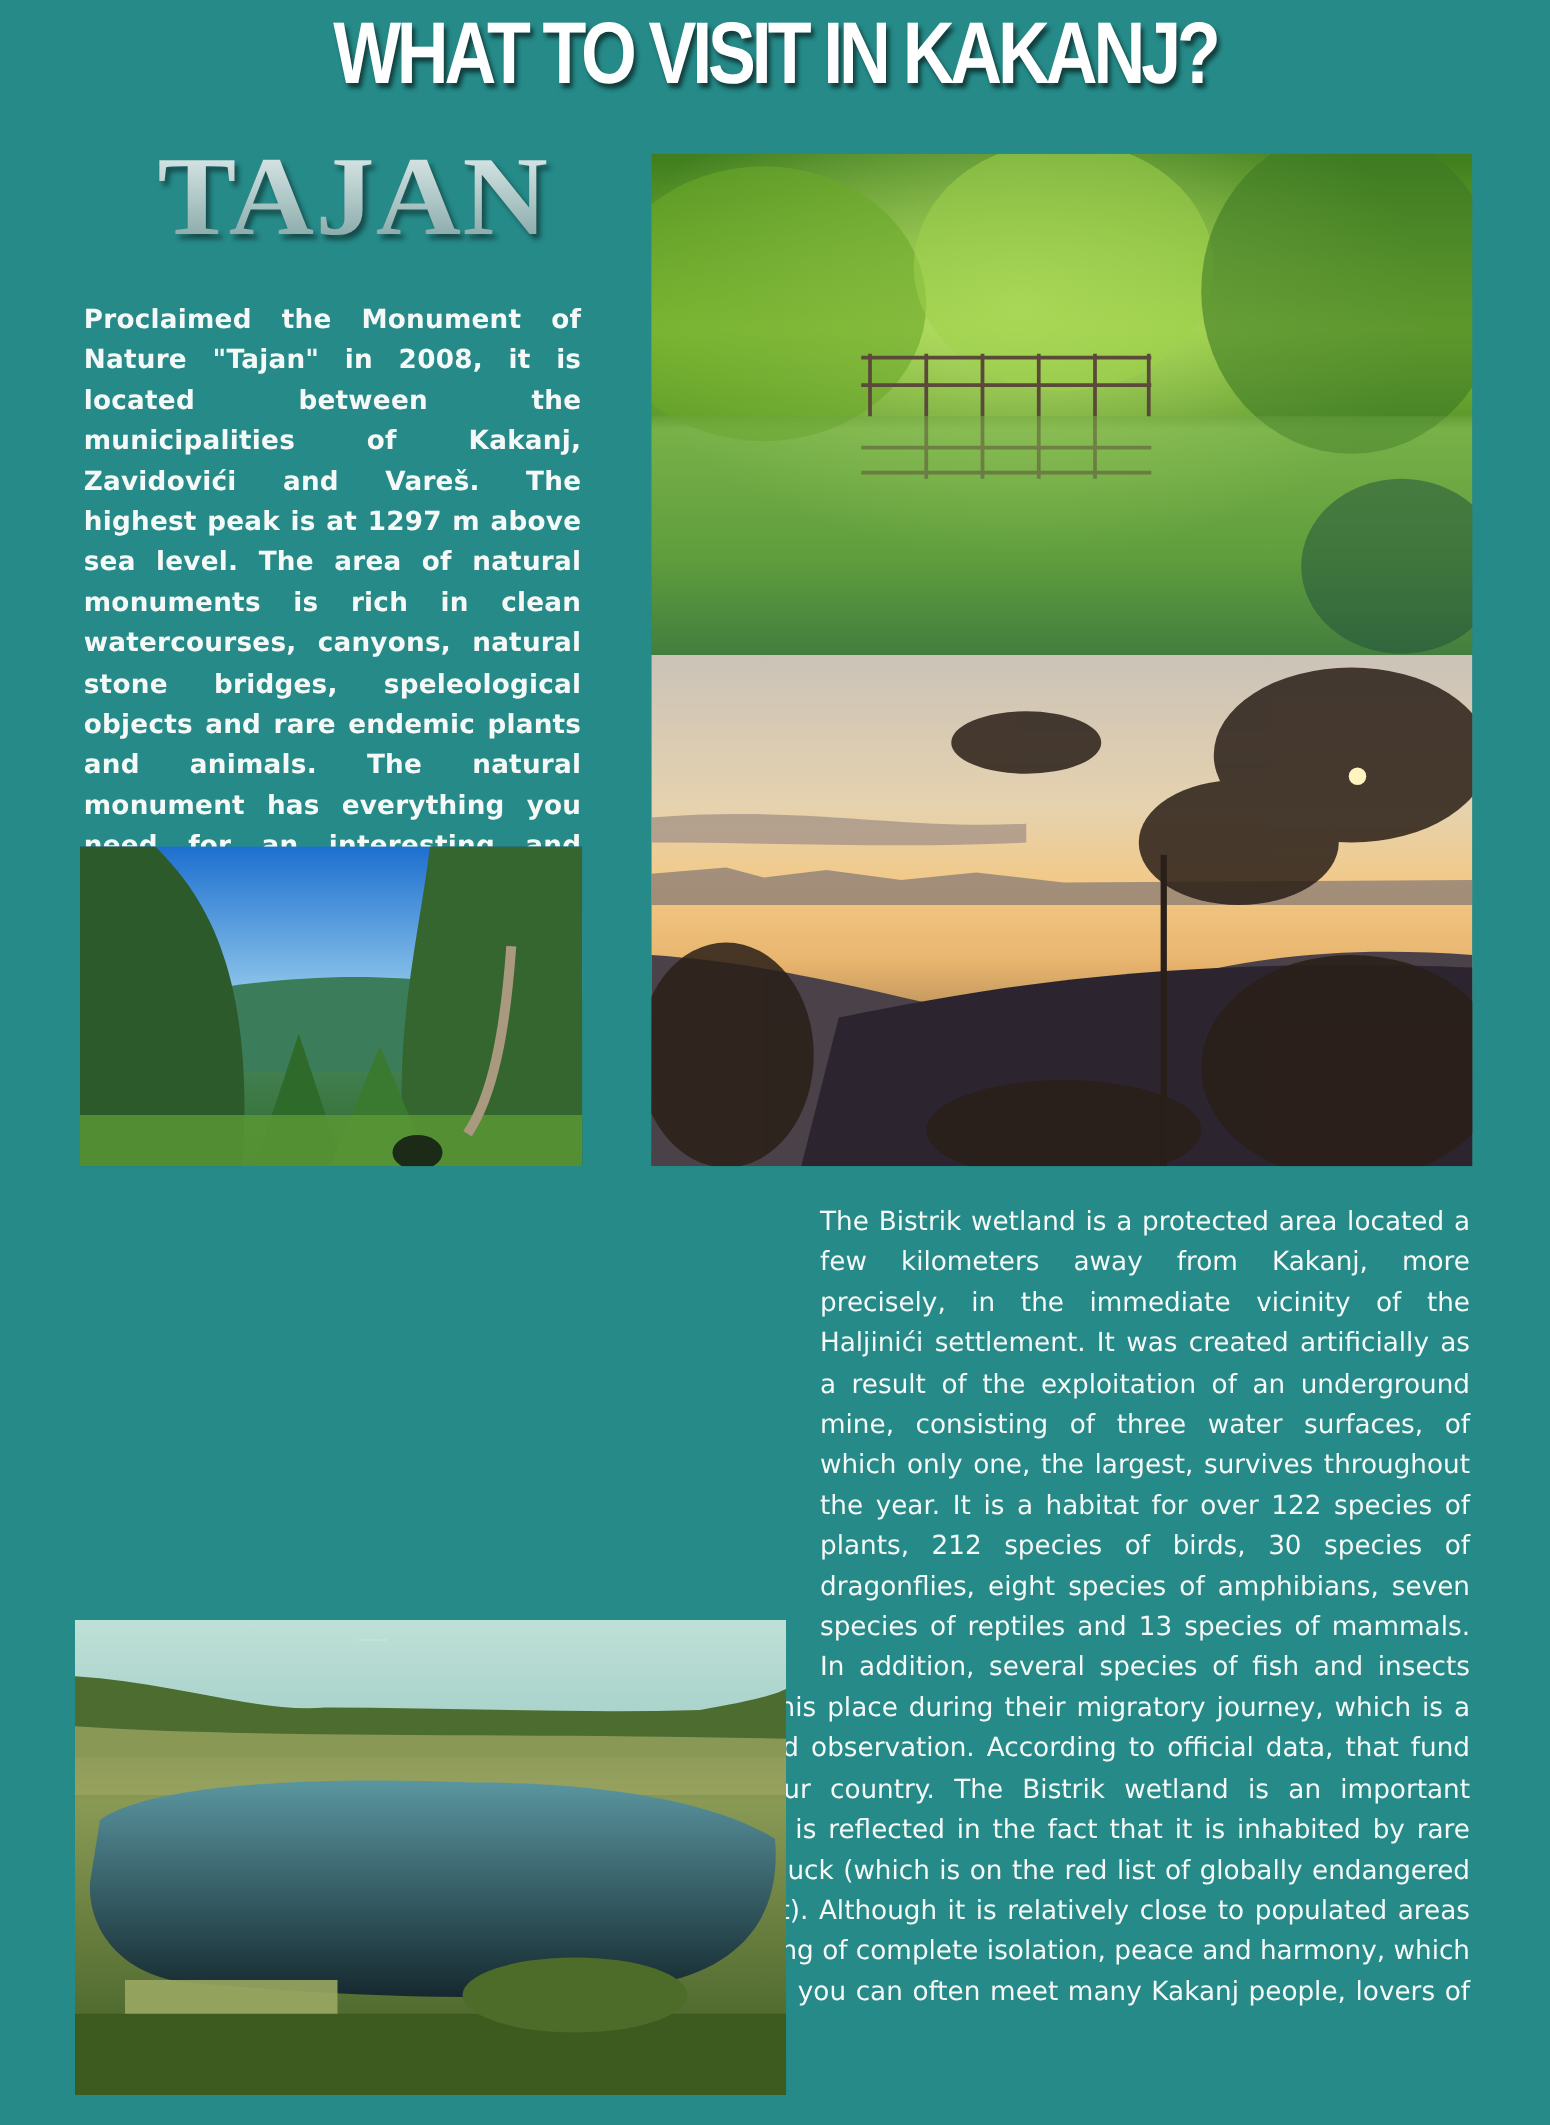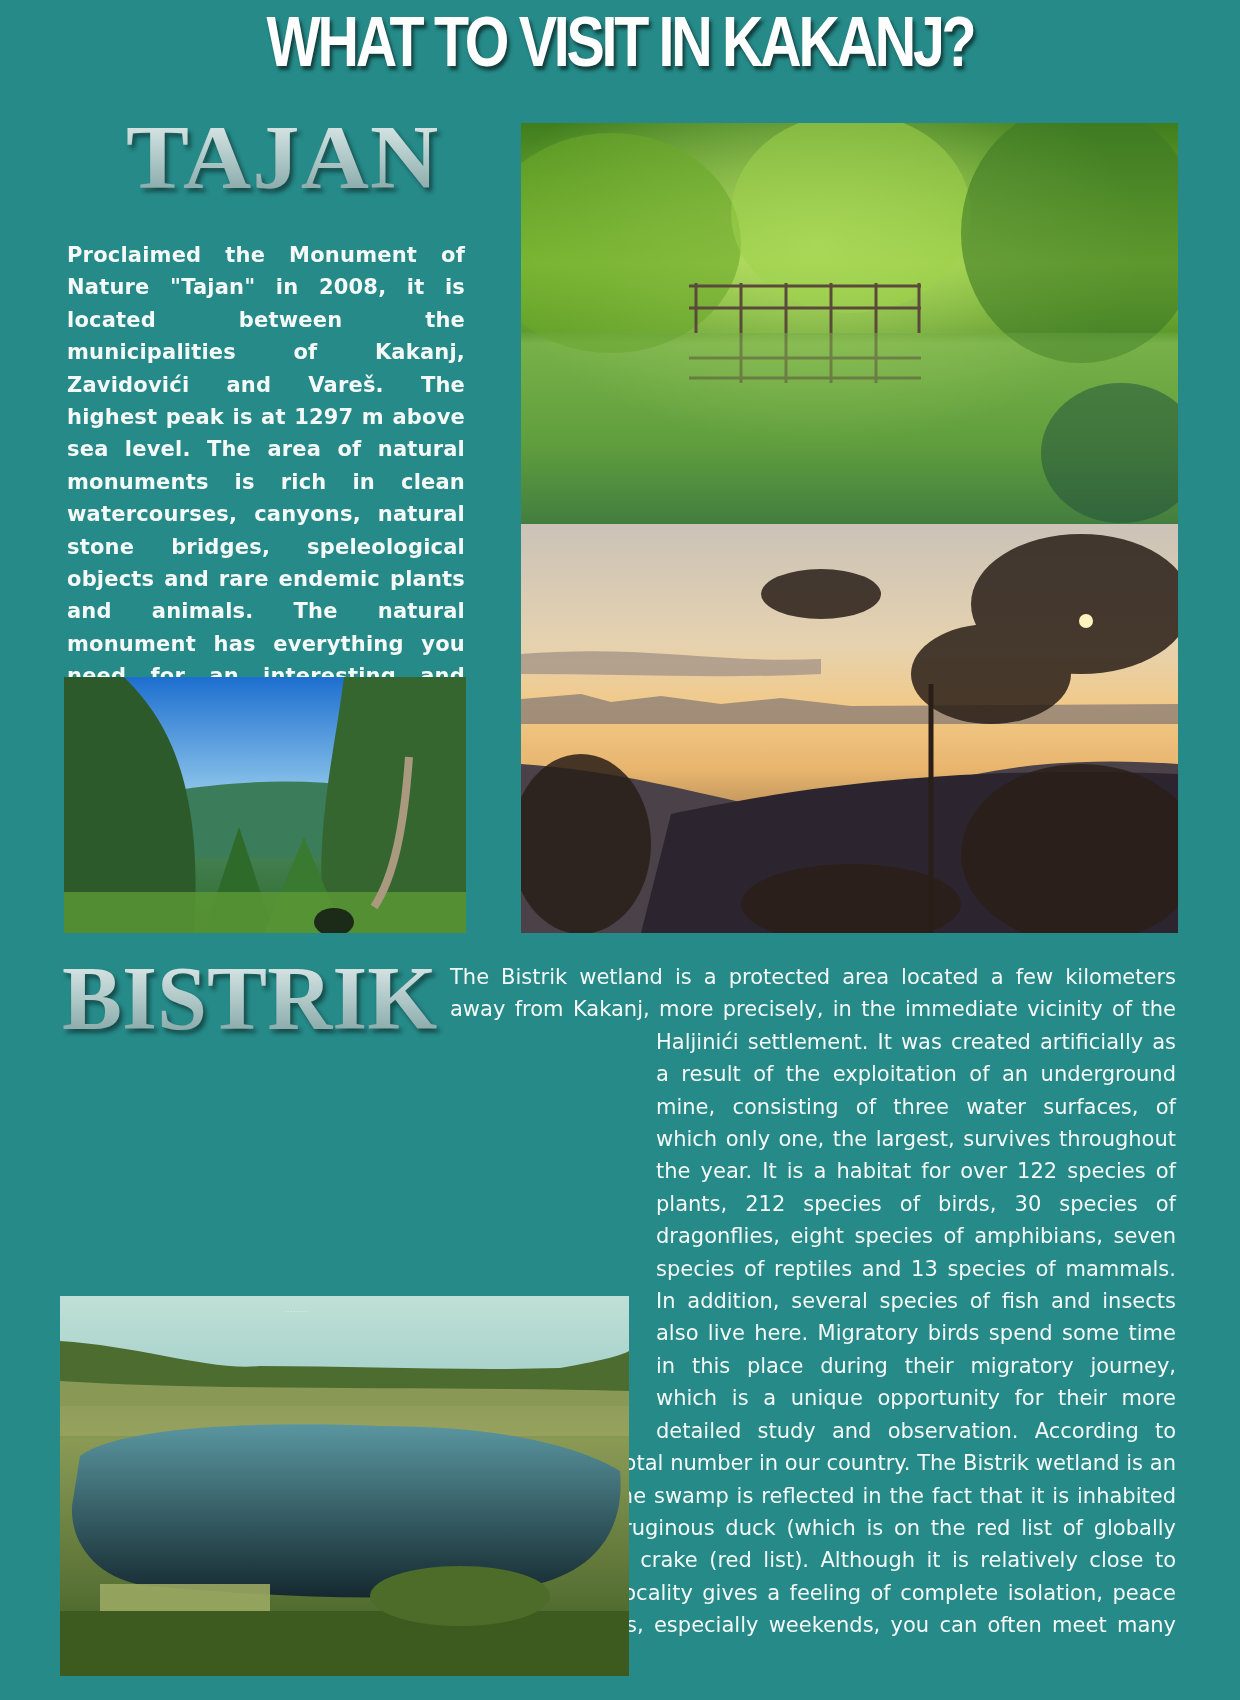--- a/index.html
+++ b/index.html
@@ -156,23 +156,20 @@
     <path d="M280 0 L402 0 L402 256 L260 256 C250 150 270 80 280 0 Z" fill="#35662f"></path>
     <path d="M140 256 L175 150 L210 256 Z" fill="#2e6a2a"></path>
     <path d="M200 256 L240 160 L280 256 Z" fill="#3a7a30"></path>
     <rect x="0" y="215" width="402" height="41" fill="#5d9a36" opacity="0.8"></rect>
     <path d="M345 80 C340 150 330 200 310 230" stroke="#a9997f" stroke-width="8" fill="none"></path>
     <ellipse cx="270" cy="245" rx="20" ry="14" fill="#1c2a18"></ellipse>
   </svg>
 </div>
 
 <div class="abs bistrik-text">
-  <div class="float-left-title">
-    <div class="section-title" style="font-size:90px; line-height:92px; margin-top:-8px;">BISTRIK</div>
-  </div>
   <div class="float-left-photo" style="visibility:hidden;"></div>
   <span>The Bistrik wetland is a protected area located a few kilometers away from Kakanj, more precisely, in the immediate vicinity of the Haljinići settlement. It was created artificially as a result of the exploitation of an underground mine, consisting of three water surfaces, of which only one, the largest, survives throughout the year. It is a habitat for over 122 species of plants, 212 species of birds, 30 species of dragonflies, eight species of amphibians, seven species of reptiles and 13 species of mammals. In addition, several species of fish and insects also live here. Migratory birds spend some time in this place during their migratory journey, which is a unique opportunity for their more detailed study and observation. According to official data, that fund represents two thirds of their total number in our country. The Bistrik wetland is an important ornithological reserve. The peculiarity of the swamp is reflected in the fact that it is inhabited by rare endangered species such as: spoonbill, Ferruginous duck (which is on the red list of globally endangered species), white stork, black stork, corn crake (red list). Although it is relatively close to populated areas and the city itself, coming to this locality gives a feeling of complete isolation, peace and harmony, which is why during the warmer days, especially weekends, you can often meet many Kakanj people, lovers of nature and good rest.</span>
 </div>
 
 <div class="abs photo photo-bistrik">
   <svg viewBox="0 0 569 380" preserveAspectRatio="none">
     <defs>
       <linearGradient id="gD" x1="0" y1="0" x2="0" y2="1">
         <stop offset="0" stop-color="#bfe0d6"></stop>
         <stop offset="0.2" stop-color="#a9d3cc"></stop>

